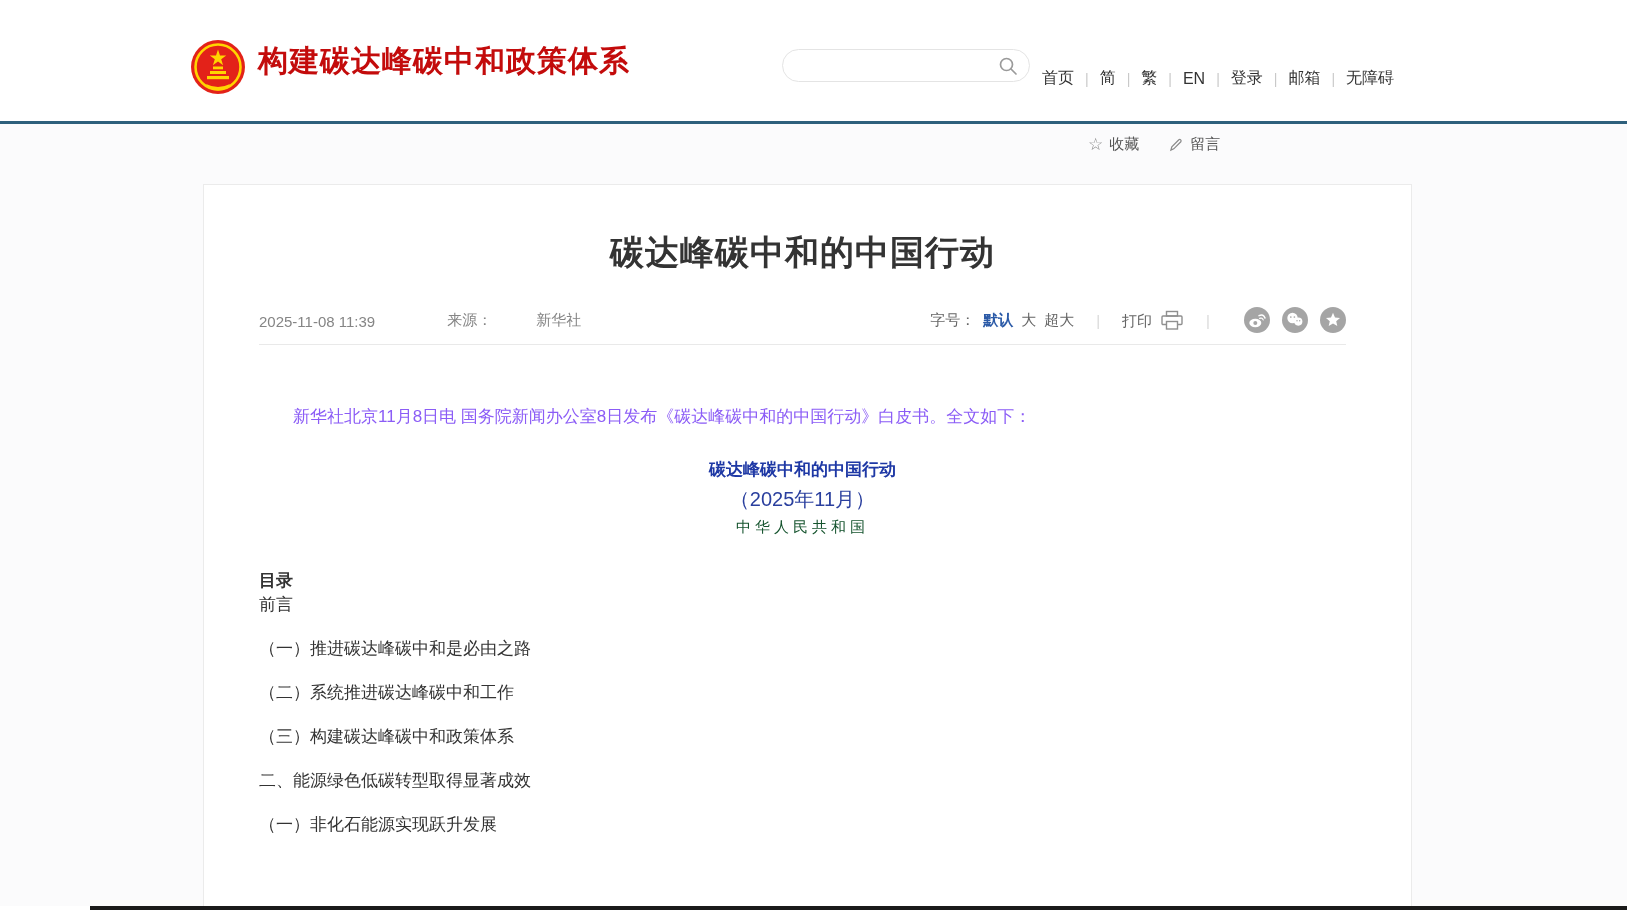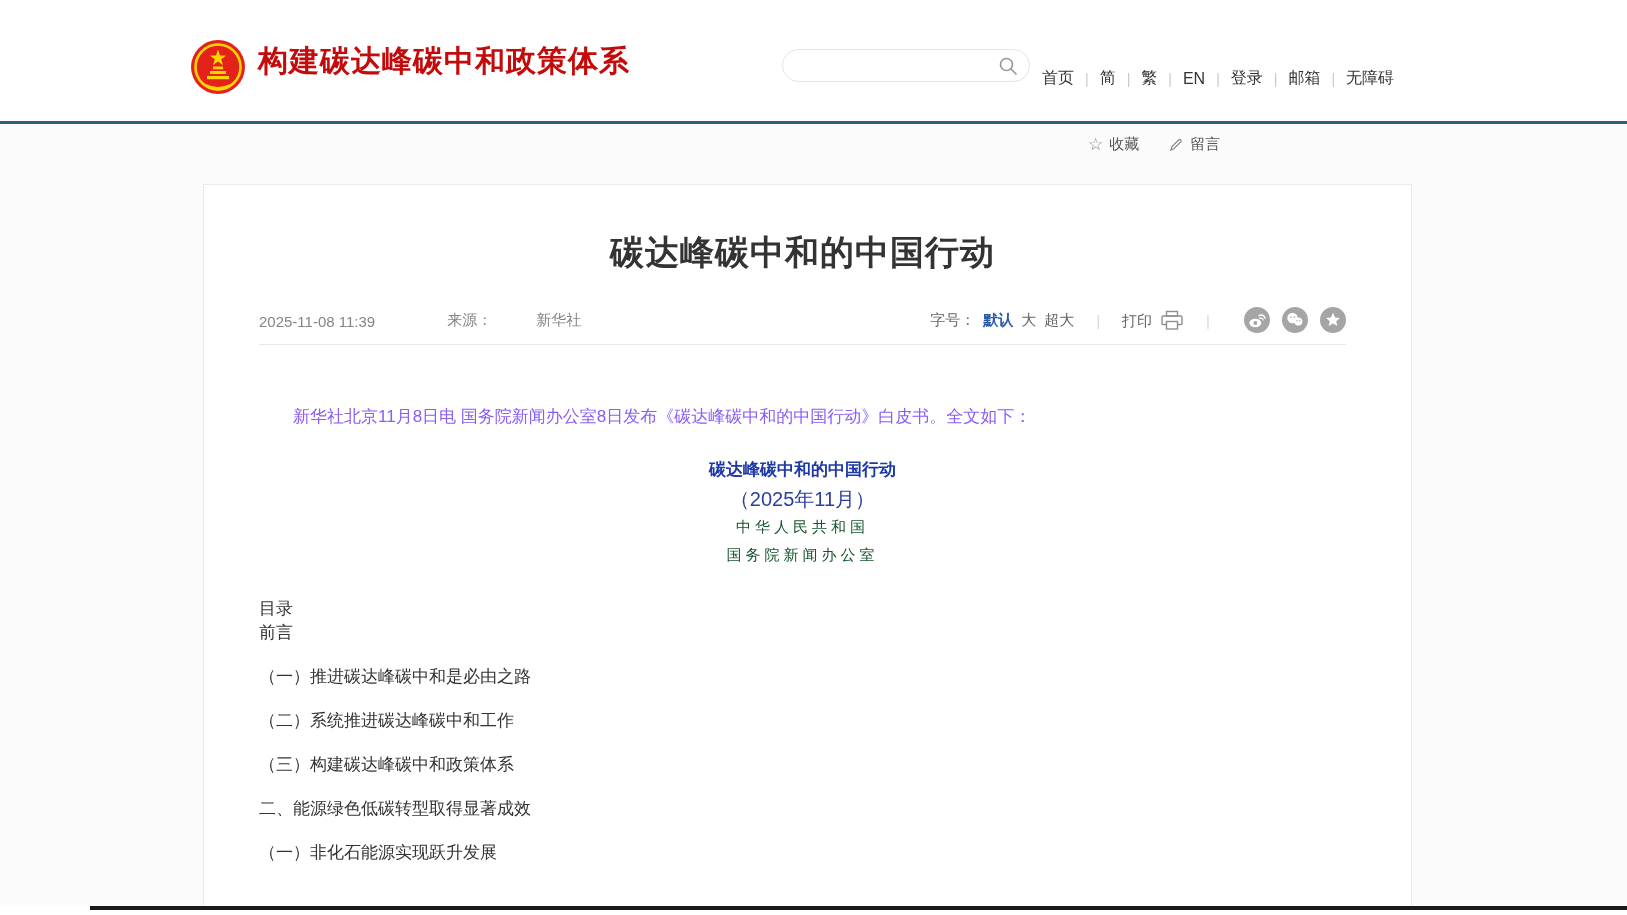--- a/index.html
+++ b/index.html
@@ -60,21 +60,21 @@
   .meta-sep { border:none; border-top:1px solid #e9e9e9; margin-top:9px; }
 
   .lead { margin-top:58px; font-size:17px; color:#8b5cf6; line-height:28px; text-indent:2em; }
 
   .doc-head { margin-top:24px; text-align:center; }
   .doc-title { font-size:17px; font-weight:bold; color:#1e38a5; line-height:30px; }
   .doc-date { font-size:20px; color:#2a3f9e; line-height:28px; }
   .doc-author { font-size:15px; color:#14532d; line-height:28px; letter-spacing:4px;
     font-family:"DejaVu Serif","Liberation Serif",serif; }
 
-  .toc-heading { margin-top:28px; font-size:17px; font-weight:normal; color:#333; line-height:24px; }
+  .toc-heading { margin-top:28px; font-size:17px; font-weight:bold; color:#333; line-height:24px; }
   .toc-item { font-size:17px; color:#333; line-height:24px; margin-bottom:20px; }
   .toc-item:first-of-type { margin-top:15px; }
 
   
   .bottom-strip { position:absolute; left:0; top:906px; width:1627px; height:9px; background:#fff; }
   .bottom-line { margin-left:90px; height:4px; background:#1a1a1a; }
 </style>
 </head>
 <body>
 
@@ -187,21 +187,20 @@
     </div>
 
     <hr class="meta-sep">
 
     <p class="lead">新华社北京11月8日电 国务院新闻办公室8日发布《碳达峰碳中和的中国行动》白皮书。全文如下：</p>
 
     <div class="doc-head">
       <div class="doc-title">碳达峰碳中和的中国行动</div>
       <div class="doc-date">（2025年11月）</div>
       <div class="doc-author">中华人民共和国</div>
-      <div class="doc-author">国务院新闻办公室</div>
     </div>
 
     <div class="toc-heading">目录</div>
     <div class="toc-item">前言</div>
     <div class="toc-item">（一）推进碳达峰碳中和是必由之路</div>
     <div class="toc-item">（二）系统推进碳达峰碳中和工作</div>
     <div class="toc-item">（三）构建碳达峰碳中和政策体系</div>
     <div class="toc-item">二、能源绿色低碳转型取得显著成效</div>
     <div class="toc-item">（一）非化石能源实现跃升发展</div>
 

